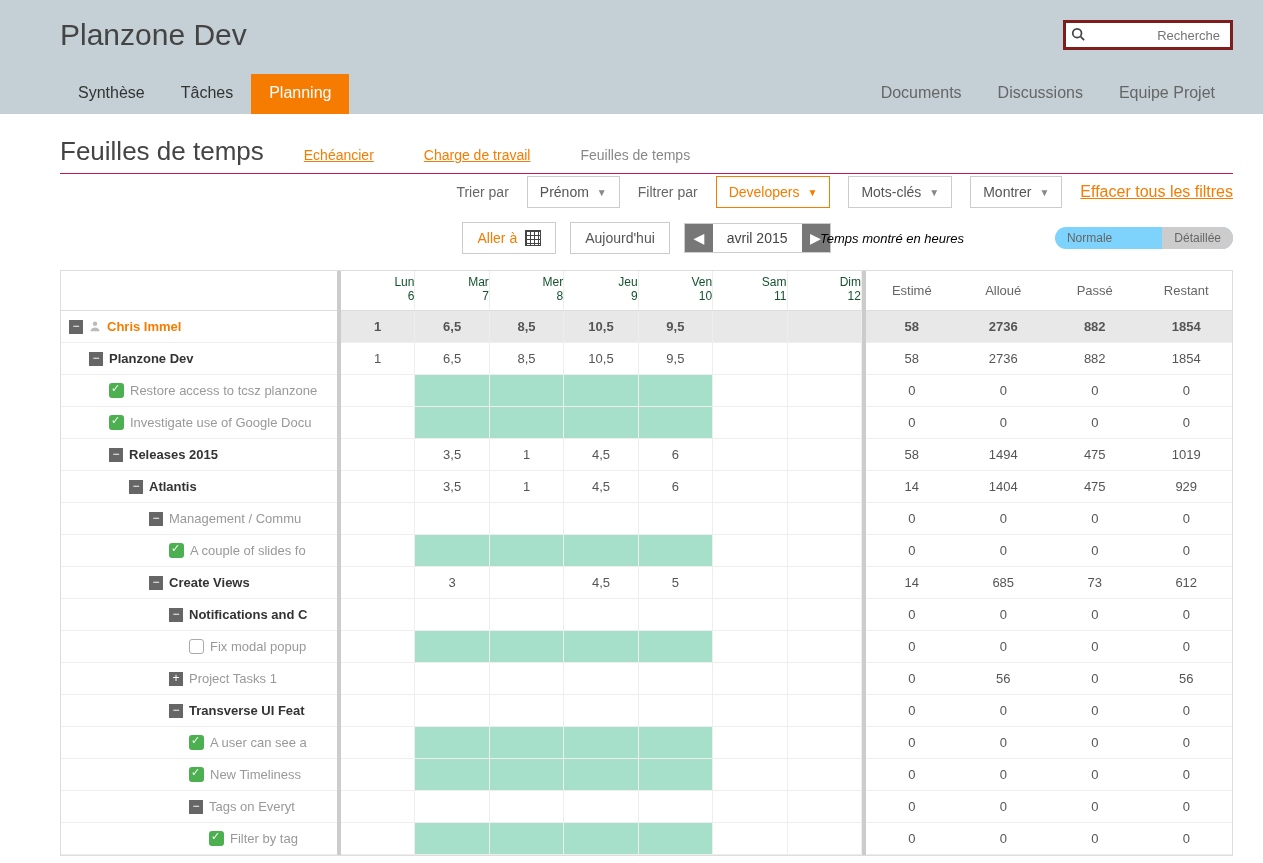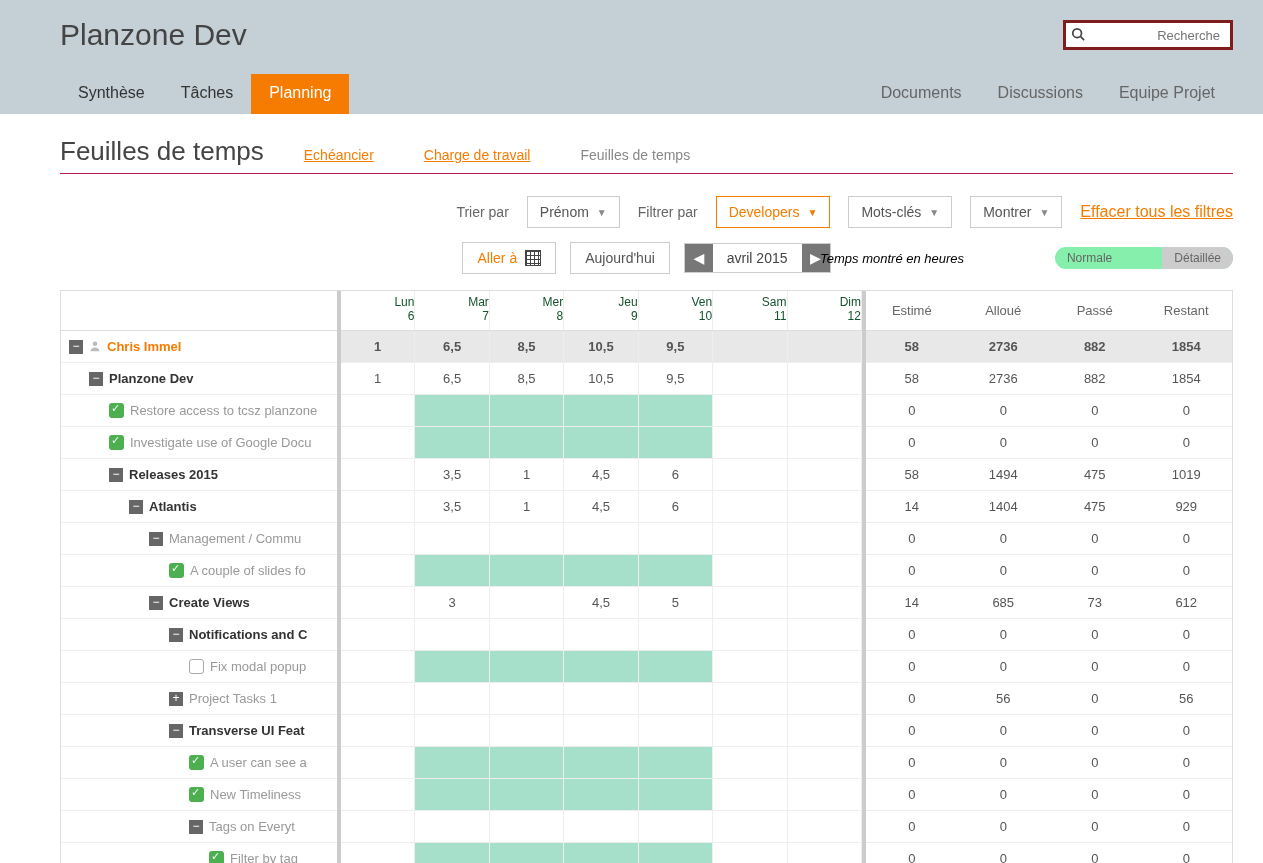--- a/index.html
+++ b/index.html
@@ -14,37 +14,37 @@
 .nav-left, .nav-right { display: flex; gap: 0; }
 .nav-item { padding: 10px 18px 12px; font-size: 16px; color: #333; cursor: pointer; }
 .nav-item.active { background: #f57c00; color: #fff; }
 .nav-right .nav-item { color: #666; font-size: 16px; }
 .page { padding: 22px 30px 0 60px; }
 .page-header { display: flex; align-items: baseline; gap: 40px; border-bottom: 1px solid #be185d; padding-bottom: 6px; }
 .page-title { font-size: 26px; font-weight: 300; color: #444; }
 .subnav { display: flex; gap: 50px; font-size: 14px; }
 .subnav-item { color: #f57c00; text-decoration: underline; cursor: pointer; }
 .subnav-item.inactive { color: #888; text-decoration: none; }
-.filter-row { display: flex; align-items: center; justify-content: flex-end; gap: 18px; margin-top: 22px; flex-wrap: wrap; }
+.filter-row { display: flex; align-items: center; justify-content: flex-end; gap: 18px; margin-top: 2px; flex-wrap: wrap; }
 .filter-label { font-size: 14px; color: #666; }
 .dropdown { border: 1px solid #ccc; padding: 7px 12px; font-size: 14px; cursor: pointer; display: inline-flex; align-items: center; gap: 8px; background: #fff; }
 .dropdown.orange { border-color: #f57c00; color: #f57c00; }
 .caret { font-size: 10px; color: #888; }
 .dropdown.orange .caret { color: #f57c00; }
 .link-orange { color: #f57c00; font-size: 16px; cursor: pointer; text-decoration: underline; }
 .toolbar-row { display: flex; align-items: center; gap: 14px; margin-top: 14px; justify-content: center; position: relative; }
 .toolbar-left { display: flex; gap: 14px; align-items: center; }
 .btn { border: 1px solid #ccc; padding: 7px 14px; font-size: 14px; background: #fff; cursor: pointer; display: inline-flex; align-items: center; gap: 8px; }
 .btn .orange-text { color: #f57c00; }
 .grid-icon { width: 16px; height: 16px; display: inline-block; background-image: linear-gradient(#444 1px, transparent 1px), linear-gradient(90deg, #444 1px, transparent 1px); background-size: 4px 4px; border: 1px solid #444; }
 .date-nav { display: flex; align-items: center; border: 1px solid #ccc; }
 .arrow-btn { background: #777; color: #fff; width: 28px; height: 28px; display: flex; align-items: center; justify-content: center; cursor: pointer; font-size: 14px; }
 .date-label { padding: 0 14px; font-size: 14px; color: #444; }
 .time-note { font-style: italic; color: #000000; font-size: 13px; position: absolute; left: 760px; }
-.view-toggle { display: flex; border-radius: 12px; overflow: hidden; background: #86efac; position: absolute; right: 0; }
+.view-toggle { display: flex; border-radius: 12px; overflow: hidden; background: #7dd3fc; position: absolute; right: 0; }
 .toggle-item { padding: 4px 12px; font-size: 12px; cursor: pointer; color: #666; }
 .toggle-item.active { background: #ccc; margin-left: 38px; }
 .timesheet { margin-top: 16px; border: 1px solid #ddd; display: flex; }
 .tree-col { width: 280px; border-right: 4px solid #ccc; background: #fff; }
 .tree-header { height: 40px; border-bottom: 1px solid #ddd; }
 .tree-row { display: flex; align-items: center; height: 32px; padding-left: 8px; border-bottom: 1px solid #eee; overflow: hidden; white-space: nowrap; font-size: 13px; }
 .tree-row .txt { overflow: hidden; text-overflow: ellipsis; }
 .toggle { width: 14px; height: 14px; background: #666; color: #fff; font-size: 12px; line-height: 13px; text-align: center; margin-right: 6px; cursor: pointer; flex-shrink: 0; }
 .toggle.plus::before { content: "+"; }
 .toggle.minus::before { content: "−"; }

